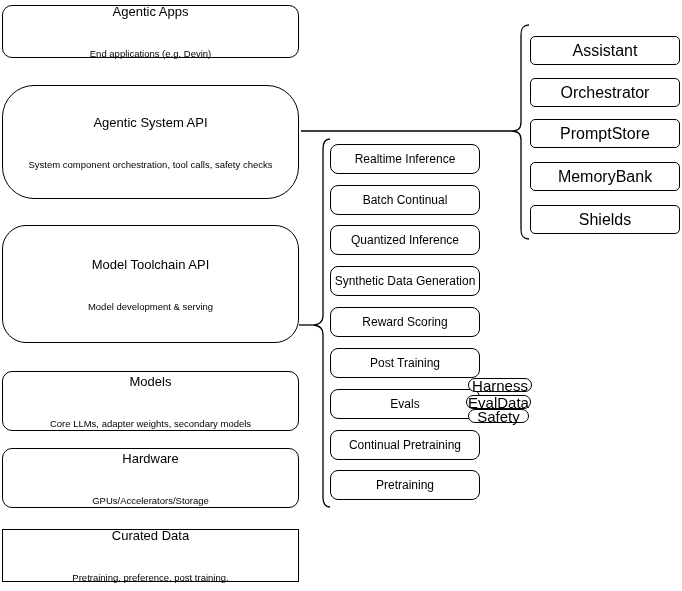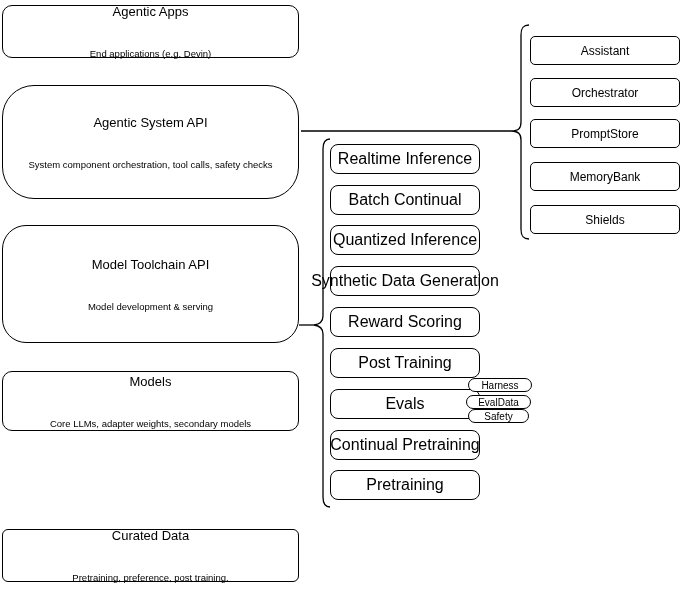--- a/index.html
+++ b/index.html
@@ -40,50 +40,50 @@
     left: 330px;
     width: 150px;
     height: 30px;
     box-sizing: border-box;
     border: 1.3px solid #000000;
     border-radius: 8px;
     background: #ffffff;
     display: flex;
     align-items: center;
     justify-content: center;
-    font-size: 16px;
+    font-size: 12px;
     white-space: nowrap;
     z-index: 2;
   }
   .rbox {
     position: absolute;
     left: 530px;
     width: 150px;
     height: 29px;
     box-sizing: border-box;
     border: 1.3px solid #000000;
     border-radius: 5px;
     background: #ffffff;
     display: flex;
     align-items: center;
     justify-content: center;
-    font-size: 12px;
+    font-size: 16px;
     white-space: nowrap;
     z-index: 2;
   }
   .pill {
     position: absolute;
     box-sizing: border-box;
     border: 1.3px solid #000000;
     border-radius: 8px;
     background: #ffffff;
     display: flex;
     align-items: center;
     justify-content: center;
-    font-size: 10px;
+    font-size: 15px;
     white-space: nowrap;
     z-index: 3;
   }
 </style>
 </head>
 <body>
 
 <div id="canvas">
 
   <svg id="wires" viewBox="0 0 682 591" xmlns="http://www.w3.org/2000/svg">
@@ -106,21 +106,25 @@
     <div class="subtitle">System component orchestration, tool calls, safety checks</div>
   </div>
   <div class="lbox" style="top:225px;height:118px;border-radius:24px">
     <div class="title">Model Toolchain API</div>
     <div class="subtitle">Model development &amp; serving</div>
   </div>
   <div class="lbox" style="top:371px;height:60px;border-radius:10px">
     <div class="title">Models</div>
     <div class="subtitle">Core LLMs, adapter weights, secondary models</div>
   </div>
-  <div class="lbox" style="top:529px;height:53px;border-radius:6px">
+  <div class="lbox" style="top:448px;height:60px;border-radius:10px">
+    <div class="title">Hardware</div>
+    <div class="subtitle">GPUs/Accelerators/Storage</div>
+  </div>
+  <div class="lbox" style="top:529px;height:53px;border-radius:0">
     <div class="title">Curated Data</div>
     <div class="subtitle">Pretraining, preference, post training.</div>
   </div>
 
   <div class="mbox" style="top:144px">
       <span>Realtime Inference</span>
     </div>
   <div class="mbox" style="top:185px">
       <span>Batch Continual</span>
     </div>

